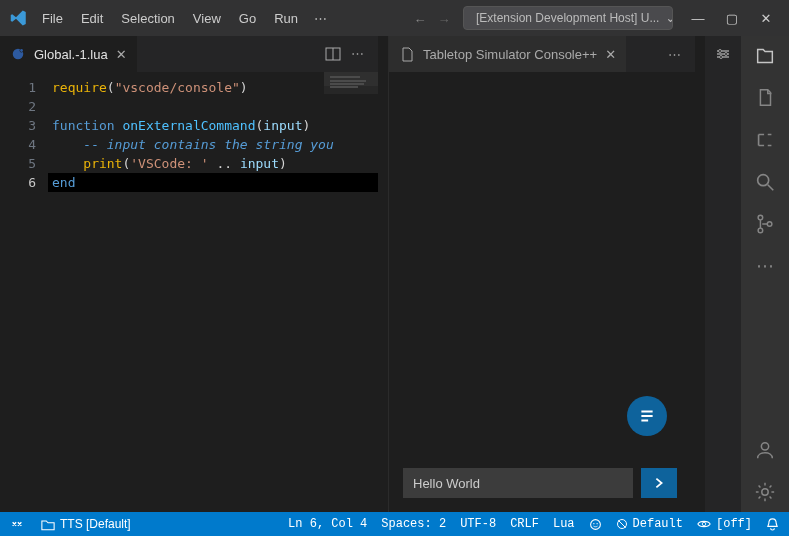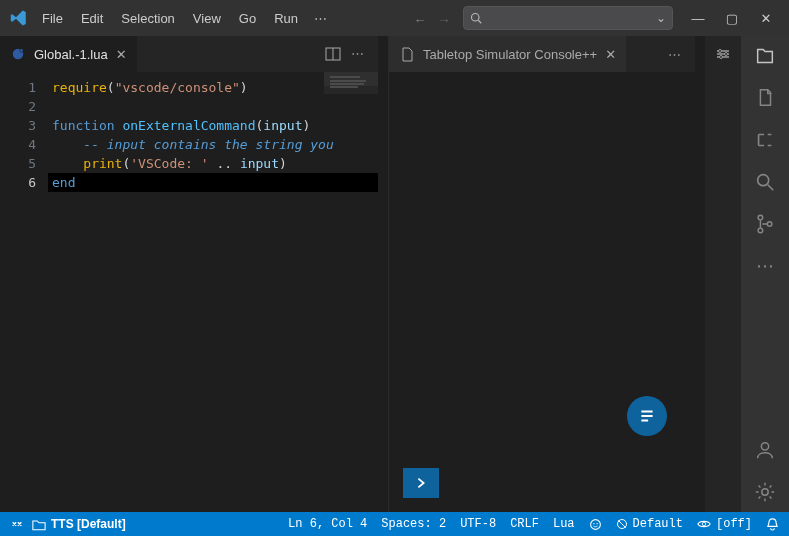--- a/index.html
+++ b/index.html
@@ -122,21 +122,21 @@
   width:36px; background:#252526;
   display:flex; flex-direction:column; align-items:center;
   padding:10px 0; gap:18px; color:#9a9a9a;
 }
 
 .statusbar {
   height:24px; background:#007acc; color:#fff;
   display:flex; align-items:center; font-size:12px;
   padding:0 10px; gap:14px;
 }
-.statusbar .left { display:flex; gap:8px; align-items:center;font-weight:bold; }
+.statusbar .left { display:flex; gap:17px; align-items:center; }
 .statusbar .right { margin-left:auto; display:flex; gap:14px; align-items:center;font-family:Liberation Mono, monospace; }
 .statusbar .item { display:flex; gap:5px; align-items:center; }
 svg { display:block; }
 </style>
 </head>
 <body>
 
 <div class="titlebar">
   <div class="logo">
     <svg width="18" height="18" viewBox="0 0 24 24">
@@ -155,20 +155,21 @@
   <div class="spacer"></div>
   <div class="nav">
     <span>←</span>
     <span style="color:#666">→</span>
   </div>
   <div class="search">
     <svg width="12" height="12" viewBox="0 0 16 16">
         <circle cx="7" cy="7" r="5" fill="none" stroke="#bbb" stroke-width="1.5"></circle>
         <line x1="11" y1="11" x2="15" y2="15" stroke="#bbb" stroke-width="1.5"></line>
       </svg>
+    <span>[Extension Development Host] U...</span>
     <span style="margin-left:auto">⌄</span>
   </div>
   <div class="winctl">
     <span>―</span>
     <span>▢</span>
     <span>✕</span>
   </div>
 </div>
 
 <div class="main">
@@ -233,20 +234,21 @@
           <span>⋯</span>
         </div>
       </div>
       <div class="console-body">
         <div class="fab">
           <svg width="18" height="18" viewBox="0 0 16 16">
               <path d="M3 4h10M3 8h10M3 12h6" stroke="#fff" stroke-width="1.6" fill="none"></path>
             </svg>
         </div>
         <div class="input-row">
+          <input class="console-input" value="Hello World" style="">
           <div class="send-btn">
             <svg width="14" height="14" viewBox="0 0 16 16">
                 <path d="M5 3l6 5-6 5" fill="none" stroke="#fff" stroke-width="2"></path>
               </svg>
           </div>
         </div>
       </div>
     </div>
 
     <div class="extrasbar">

